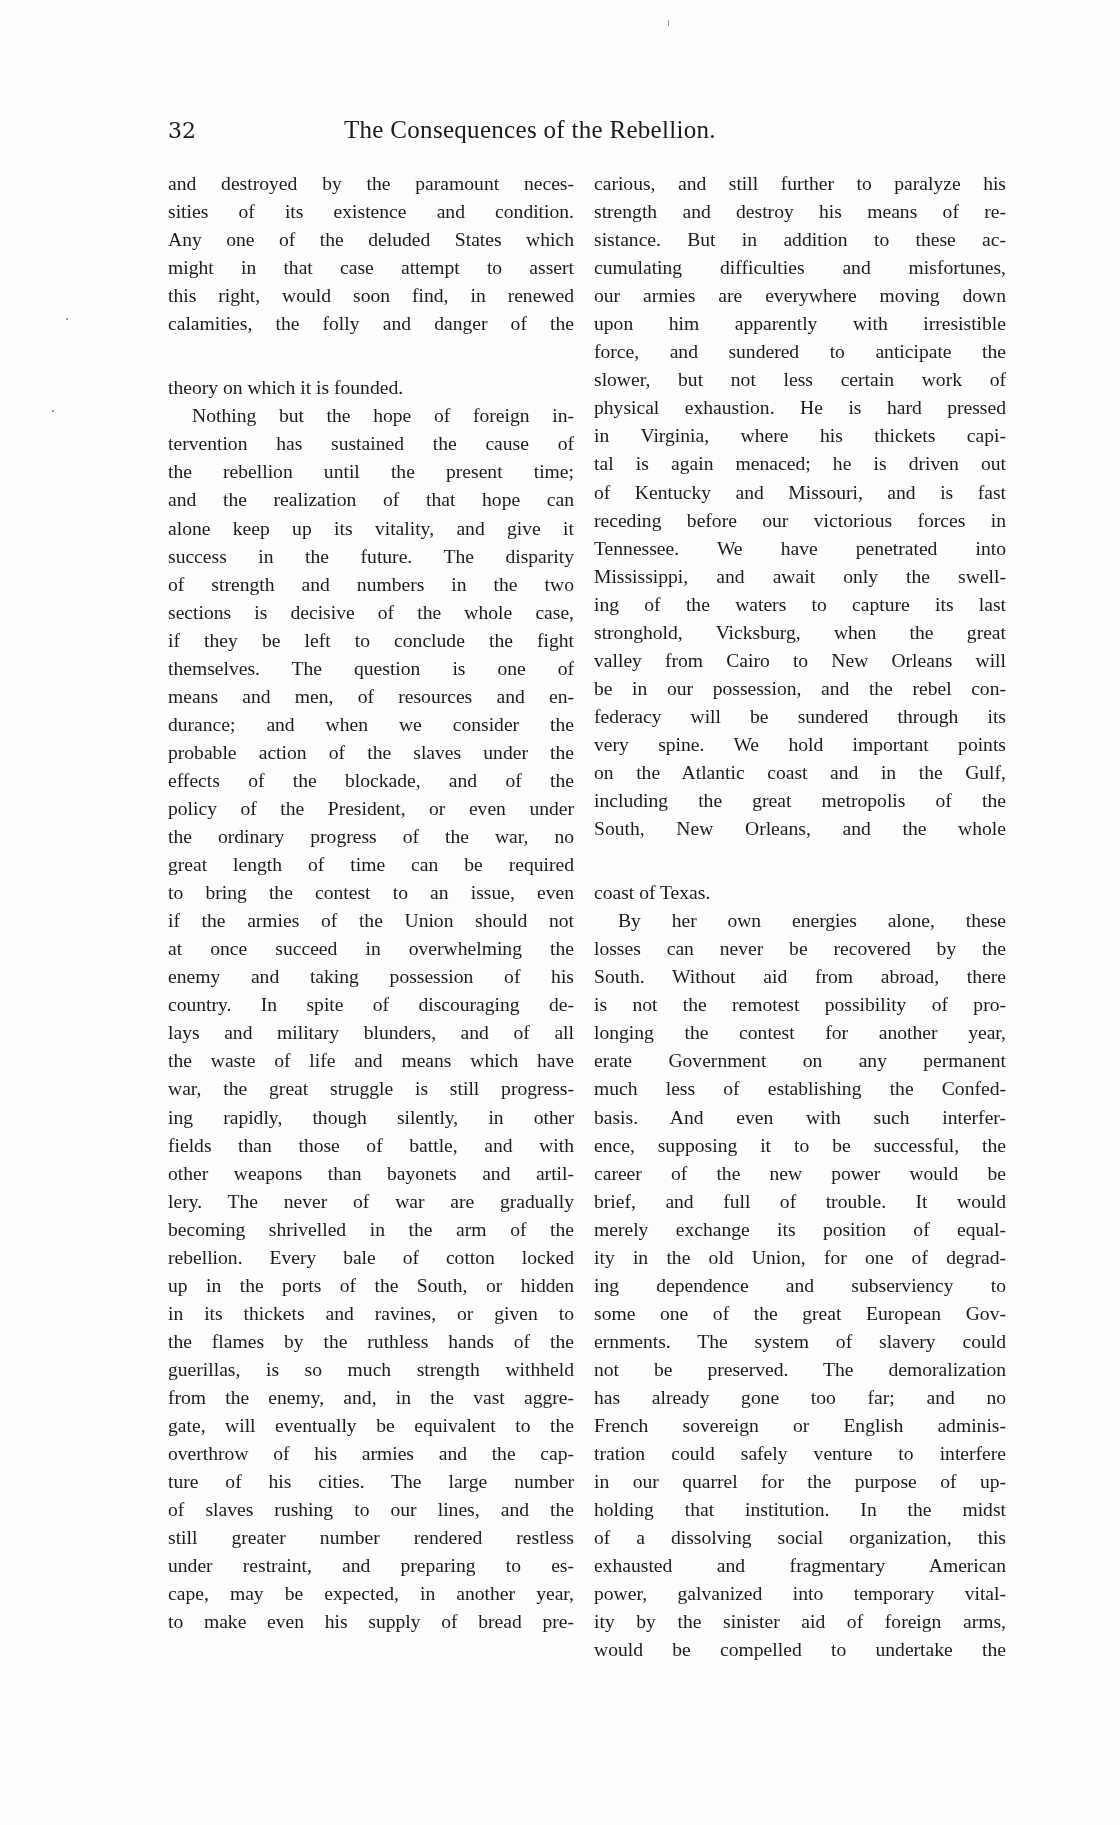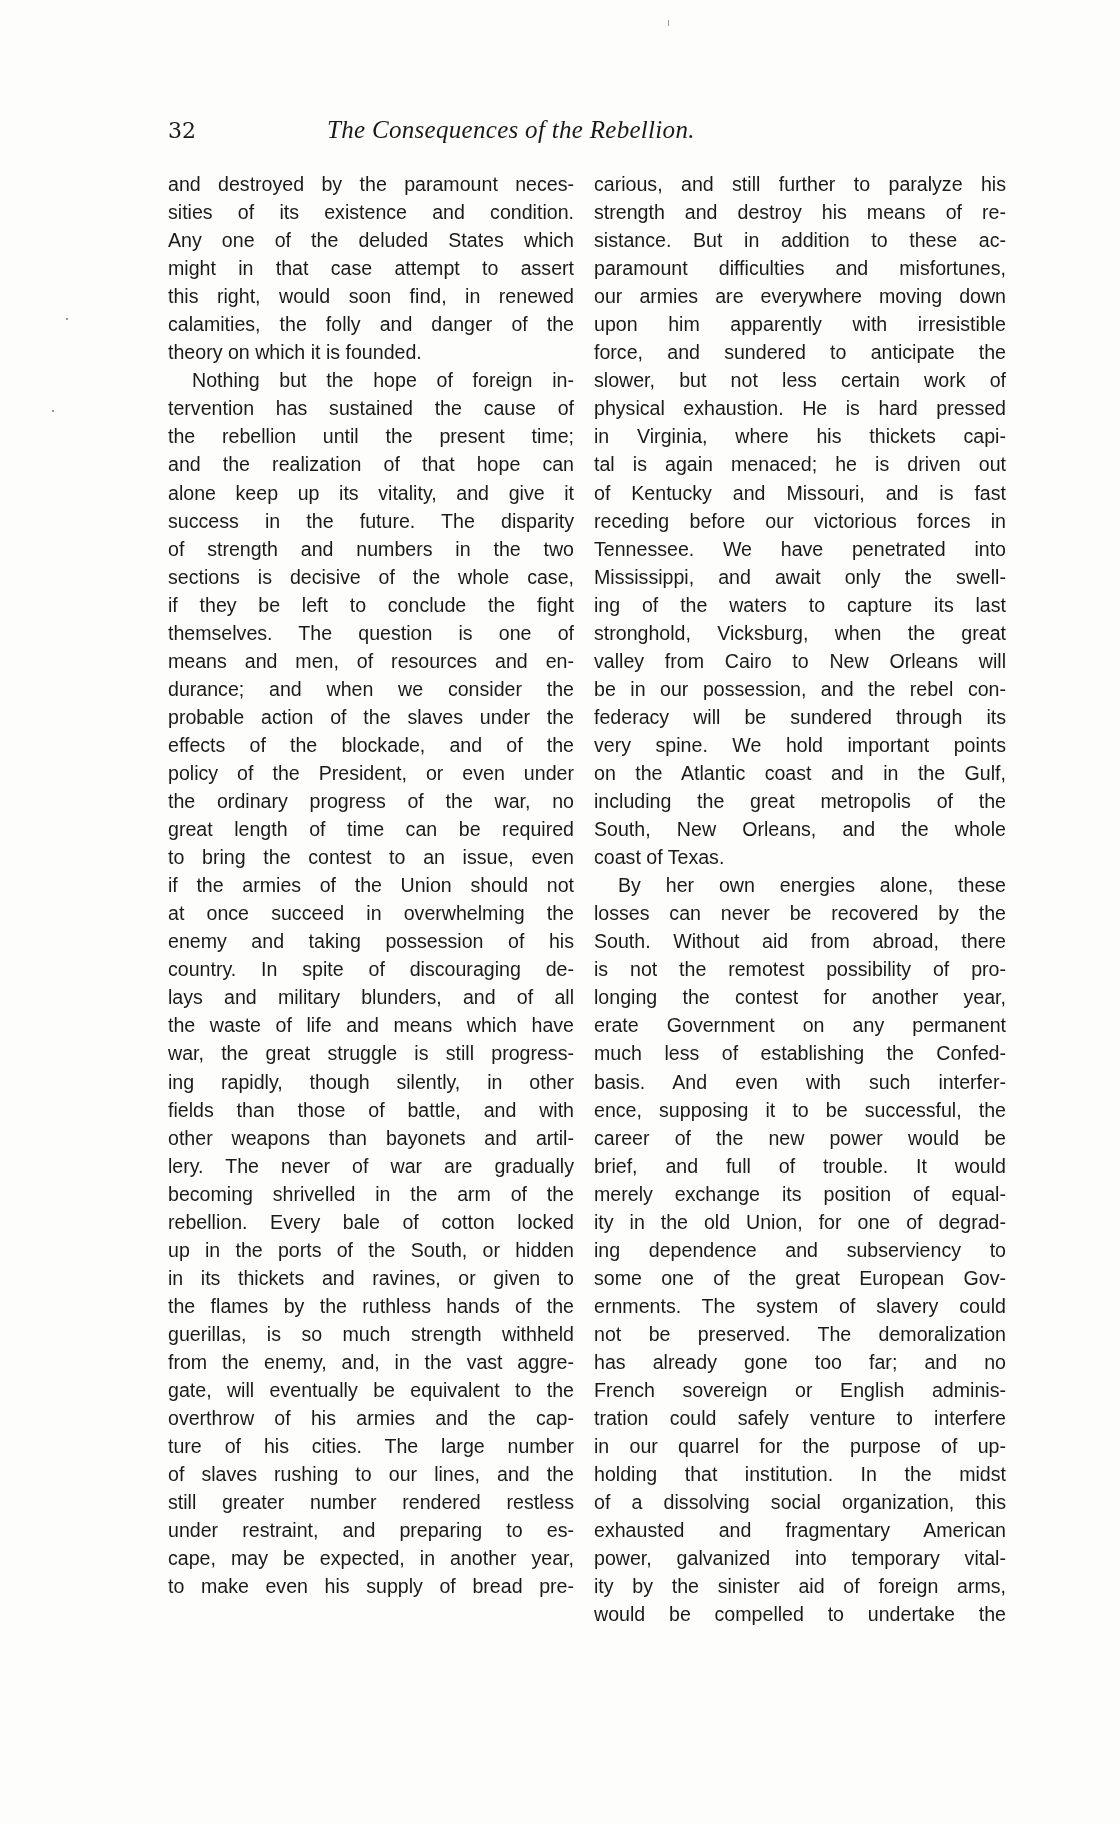--- a/index.html
+++ b/index.html
@@ -1,25 +1,25 @@
 <!DOCTYPE html>
 <html><head>
 <meta charset="utf-8">
 <style>
   html, body { margin: 0; padding: 0; background: #ffffff; }
   body { width: 1120px; height: 1825px; position: relative; overflow: hidden; font-family: "DejaVu Serif", "Liberation Serif", serif; color: #1a1a1a; }
   .page { position: absolute; left: 0; top: 0; width: 1120px; height: 1825px; background: #fdfdfc; }
   .header { position: absolute; top: 118px; left: 168px; width: 840px; height: 32px; }
   .page-num { position: absolute; left: 0; top: 0; font-size: 22px; }
-  .running-title { position: absolute; left: 159px; top: -2px; font-size: 25px; font-style: italic; font-family: "Liberation Serif", serif; letter-spacing: 0.3px; }
-  .col { position: absolute; top: 170px; font-size: 19.6px; line-height: 28.05px; font-family: Liberation Sans, sans-serif; }
+  .running-title { position: absolute; left: 176px; top: -2px; font-size: 25px; font-family: "Liberation Serif", serif; letter-spacing: 0.3px; }
+  .col { position: absolute; top: 170px; font-size: 19.6px; line-height: 28.05px; font-family: Liberation Serif, serif; }
   .col-left { left: 168px; width: 406px; }
   .col-right { left: 594px; width: 412px; }
   .line { display: block; white-space: nowrap; text-align: justify; text-align-last: justify; height: 28.05px; }
-  .line.last { text-align-last: left; }
+  .line.last { text-align-last: left; margin-top: 36px; }
   .line.indent { padding-left: 24px; }
   .mark { position: absolute; background: #999; }
 </style>
 </head>
 <body>
 
 <div class="page">
   <div class="header">
     <span class="page-num">32</span>
     <span class="running-title">The Consequences of the Rebellion.</span>
@@ -75,21 +75,21 @@
       <span class="line">of slaves rushing to our lines, and the</span>
       <span class="line">still greater number rendered restless</span>
       <span class="line">under restraint, and preparing to es-</span>
       <span class="line">cape, may be expected, in another year,</span>
       <span class="line">to make even his supply of bread pre-</span>
     </div>
   <div class="col col-right" id="col-right">
       <span class="line">carious, and still further to paralyze his</span>
       <span class="line">strength and destroy his means of re-</span>
       <span class="line">sistance. But in addition to these ac-</span>
-      <span class="line">paramount difficulties and misfortunes,</span>
+      <span class="line">cumulating difficulties and misfortunes,</span>
       <span class="line">our armies are everywhere moving down</span>
       <span class="line">upon him apparently with irresistible</span>
       <span class="line">force, and sundered to anticipate the</span>
       <span class="line">slower, but not less certain work of</span>
       <span class="line">physical exhaustion. He is hard pressed</span>
       <span class="line">in Virginia, where his thickets capi-</span>
       <span class="line">tal is again menaced; he is driven out</span>
       <span class="line">of Kentucky and Missouri, and is fast</span>
       <span class="line">receding before our victorious forces in</span>
       <span class="line">Tennessee. We have penetrated into</span>

